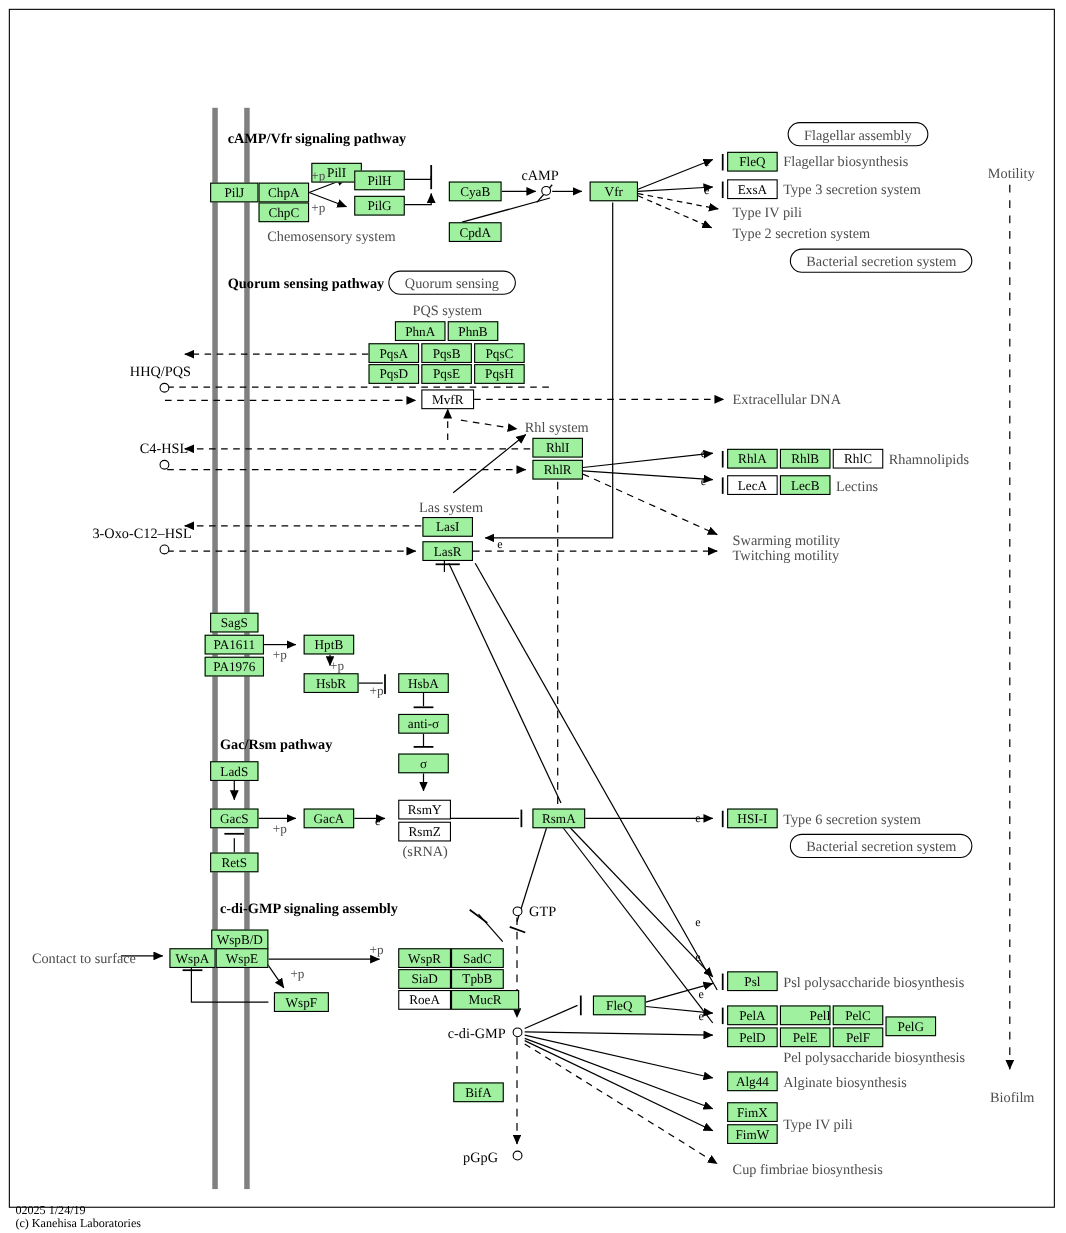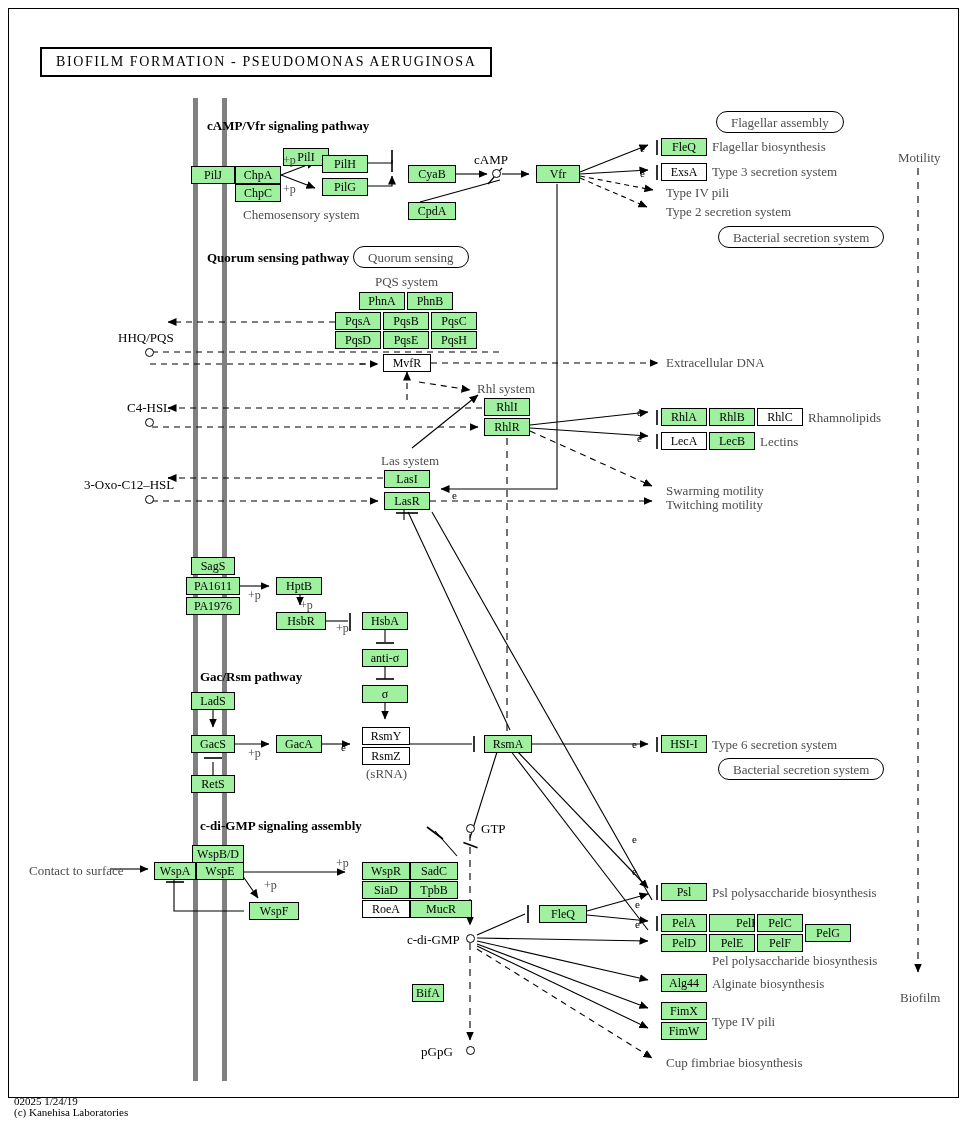--- a/index.html
+++ b/index.html
@@ -26,21 +26,20 @@
   .foot{position:absolute;left:14px;font-size:11px;color:#000;white-space:nowrap;}
   .eLab{position:absolute;font-size:11px;color:#000;}
   .pLab{position:absolute;font-size:12px;color:#4d4d4d;}
 </style>
 </head>
 <body>
 
 <div id="page">
   <div id="frame"></div>
 
-  <div class="ttl">BIOFILM  FORMATION  -  PSEUDOMONAS  AERUGINOSA</div>
 
   <div class="memb" style="left:193px;top:98px;height:983px;"></div>
   <div class="memb" style="left:222px;top:98px;height:983px;"></div>
 
   <div class="lab bold" style="left:207px;top:118px;">cAMP/Vfr signaling pathway</div>
   <div class="lab bold" style="left:207px;top:250px;">Quorum sensing pathway</div>
   <div class="lab bold" style="left:200px;top:669px;">Gac/Rsm pathway</div>
   <div class="lab bold" style="left:200px;top:818px;">c-di-GMP signaling assembly</div>
 
   <div class="lab" style="left:243px;top:207px;">Chemosensory system</div>
@@ -251,21 +250,21 @@
       <div class="gene" style="left: 661px; top: 914px; width: 46px;">PelA</div>
       <div class="gene" style="left: 709px; top: 914px; width: 46px; padding-left: 26px;">PelB</div>
       <div class="gene" style="left: 757px; top: 914px; width: 46px;">PelC</div>
       <div class="gene" style="left: 805px; top: 924px; width: 46px;">PelG</div>
       <div class="gene" style="left: 661px; top: 934px; width: 46px;">PelD</div>
       <div class="gene" style="left: 709px; top: 934px; width: 46px;">PelE</div>
       <div class="gene" style="left: 757px; top: 934px; width: 46px;">PelF</div>
       <div class="gene" style="left: 661px; top: 974px; width: 46px;">Alg44</div>
       <div class="gene" style="left: 661px; top: 1002px; width: 46px;">FimX</div>
       <div class="gene" style="left: 661px; top: 1022px; width: 46px;">FimW</div>
-      <div class="gene" style="left: 412px; top: 984px; width: 32px;">BifA</div>
+      <div class="gene" style="left: 412px; top: 984px; width: 46px;">BifA</div>
     </div>
 
   <div id="annos">
       <div class="lab" style="left: 712px; top: 139px;">Flagellar biosynthesis</div>
       <div class="lab" style="left: 712px; top: 164px;">Type 3 secretion system</div>
       <div class="lab" style="left: 666px; top: 185px;">Type IV pili</div>
       <div class="lab" style="left: 666px; top: 204px;">Type 2 secretion system</div>
       <div class="lab" style="left: 666px; top: 355px;">Extracellular DNA</div>
       <div class="lab" style="left: 808px; top: 410px;">Rhamnolipids</div>
       <div class="lab" style="left: 760px; top: 434px;">Lectins</div>

